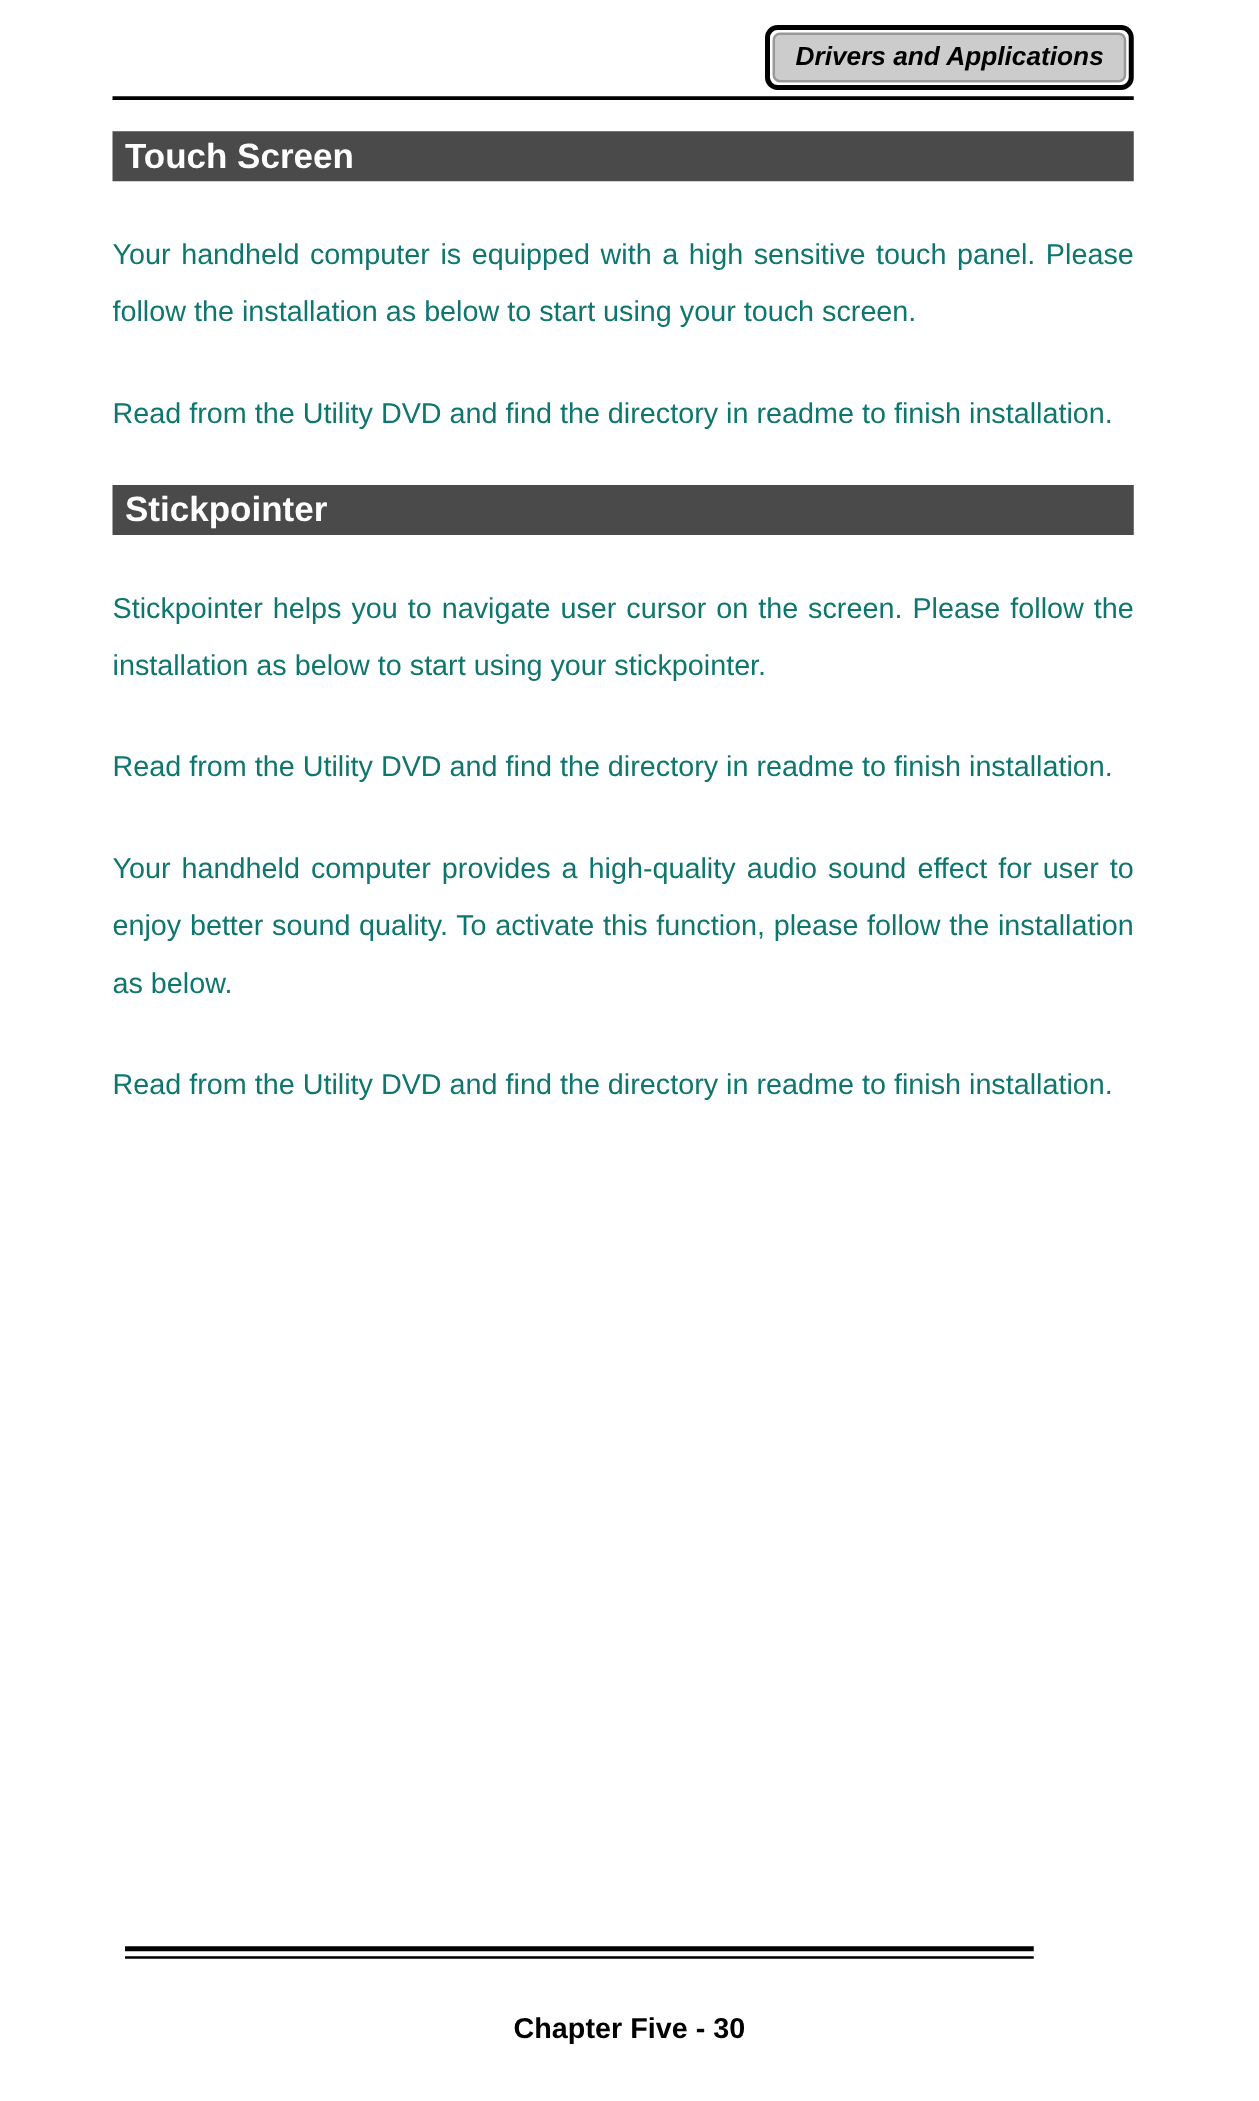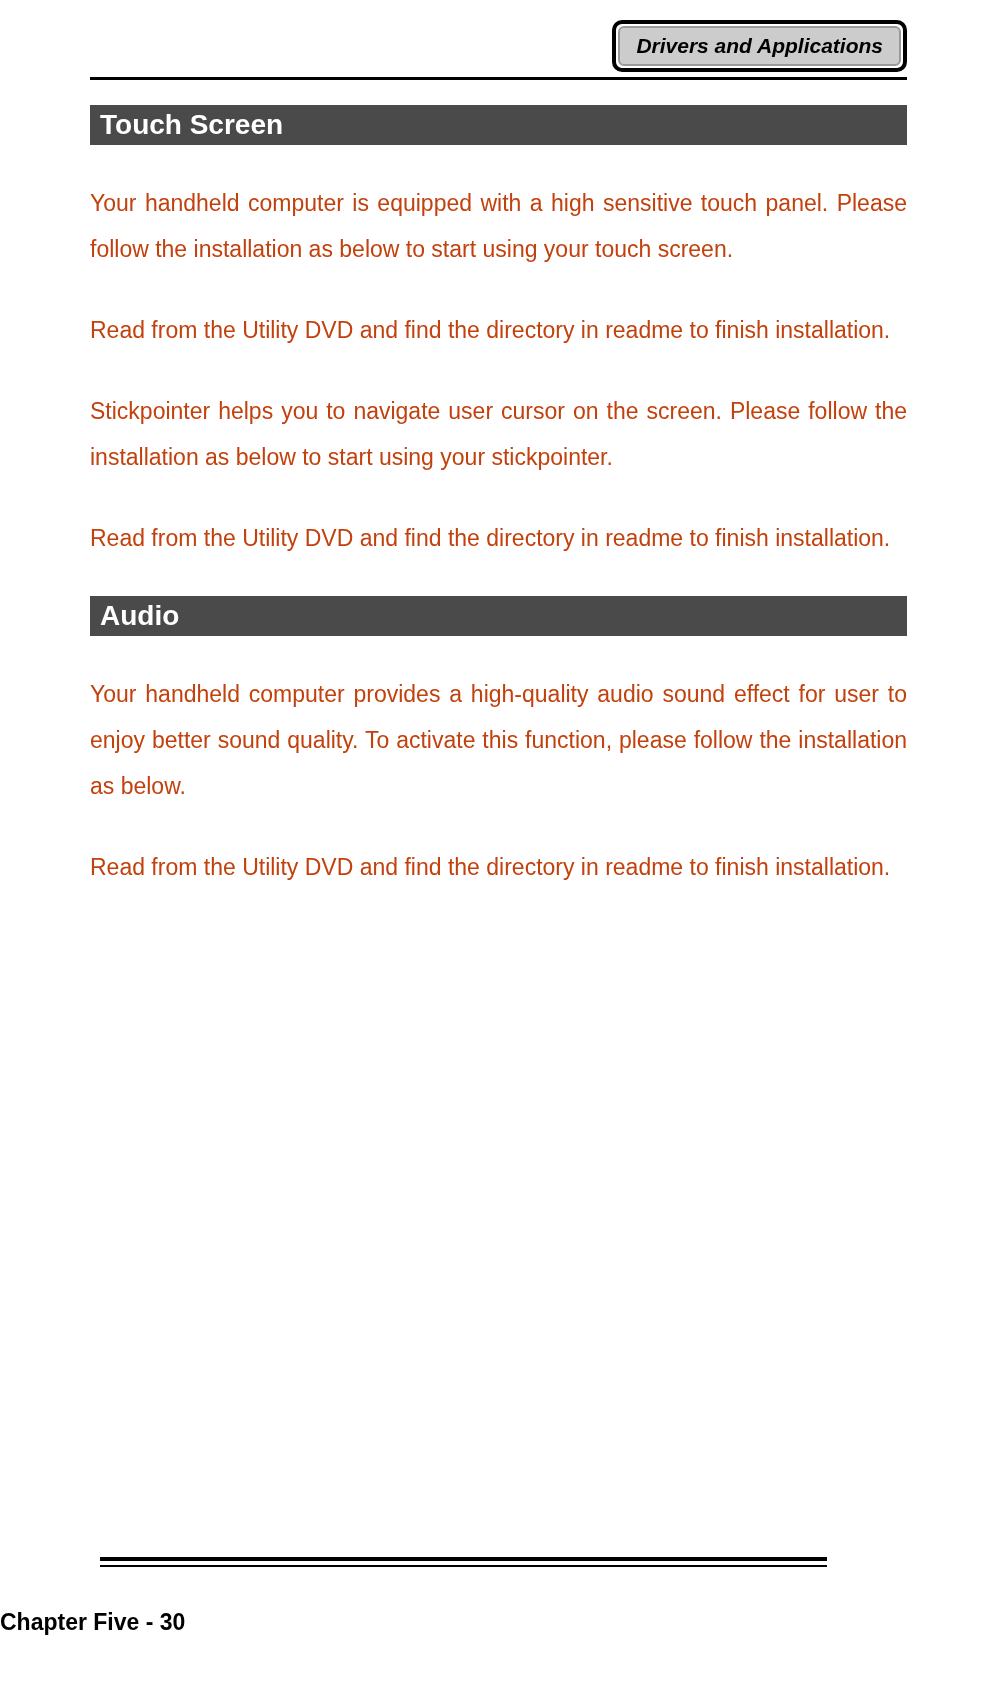--- a/index.html
+++ b/index.html
@@ -47,21 +47,21 @@
       background: #4a4a4a;
       color: #fff;
       font-weight: bold;
       font-size: 28px;
       padding: 4px 10px;
       margin-bottom: 35px;
     }
     .body-text {
       font-size: 23px;
       line-height: 2.0;
-      color: #c2410c;
+      color: #0f766e;
       text-align: justify;
       margin-bottom: 35px;
     }
     .footer-divider-thick {
       border-bottom: 4px solid #000;
       position: absolute;
       bottom: 120px;
       left: 100px;
       right: 180px;
     }
@@ -70,43 +70,44 @@
       position: absolute;
       bottom: 114px;
       left: 100px;
       right: 180px;
     }
     .footer-text {
       position: absolute;
       bottom: 45px;
       left: 0;
       right: 0;
+      text-align: center;
       font-weight: bold;
       font-size: 23px;
       color: #000;
     }
   </style>
 </head>
 <body>
 
 <div class="page-container">
   <div class="header-area">
     <div class="header-badge">
       <div class="header-badge-inner">Drivers and Applications</div>
     </div>
   </div>
   <div class="header-divider"></div>
 
   <div class="section-heading">Touch Screen</div>
   <p class="body-text">Your handheld computer is equipped with a high sensitive touch panel. Please follow the installation as below to start using your touch screen.</p>
   <p class="body-text">Read from the Utility DVD and find the directory in readme to finish installation.</p>
 
+  <div class="section-heading">Stickpointer</div>
   <p class="body-text">Stickpointer helps you to navigate user cursor on the screen. Please follow the installation as below to start using your stickpointer.</p>
   <p class="body-text">Read from the Utility DVD and find the directory in readme to finish installation.</p>
 
-  <div class="section-heading">Audio</div>
   <p class="body-text">Your handheld computer provides a high-quality audio sound effect for user to enjoy better sound quality. To activate this function, please follow the installation as below.</p>
   <p class="body-text">Read from the Utility DVD and find the directory in readme to finish installation.</p>
 </div>
 
 <div class="footer-divider-thick"></div>
 <div class="footer-divider-thin"></div>
 <div class="footer-text">Chapter Five - 30</div>
 
 </body></html>

